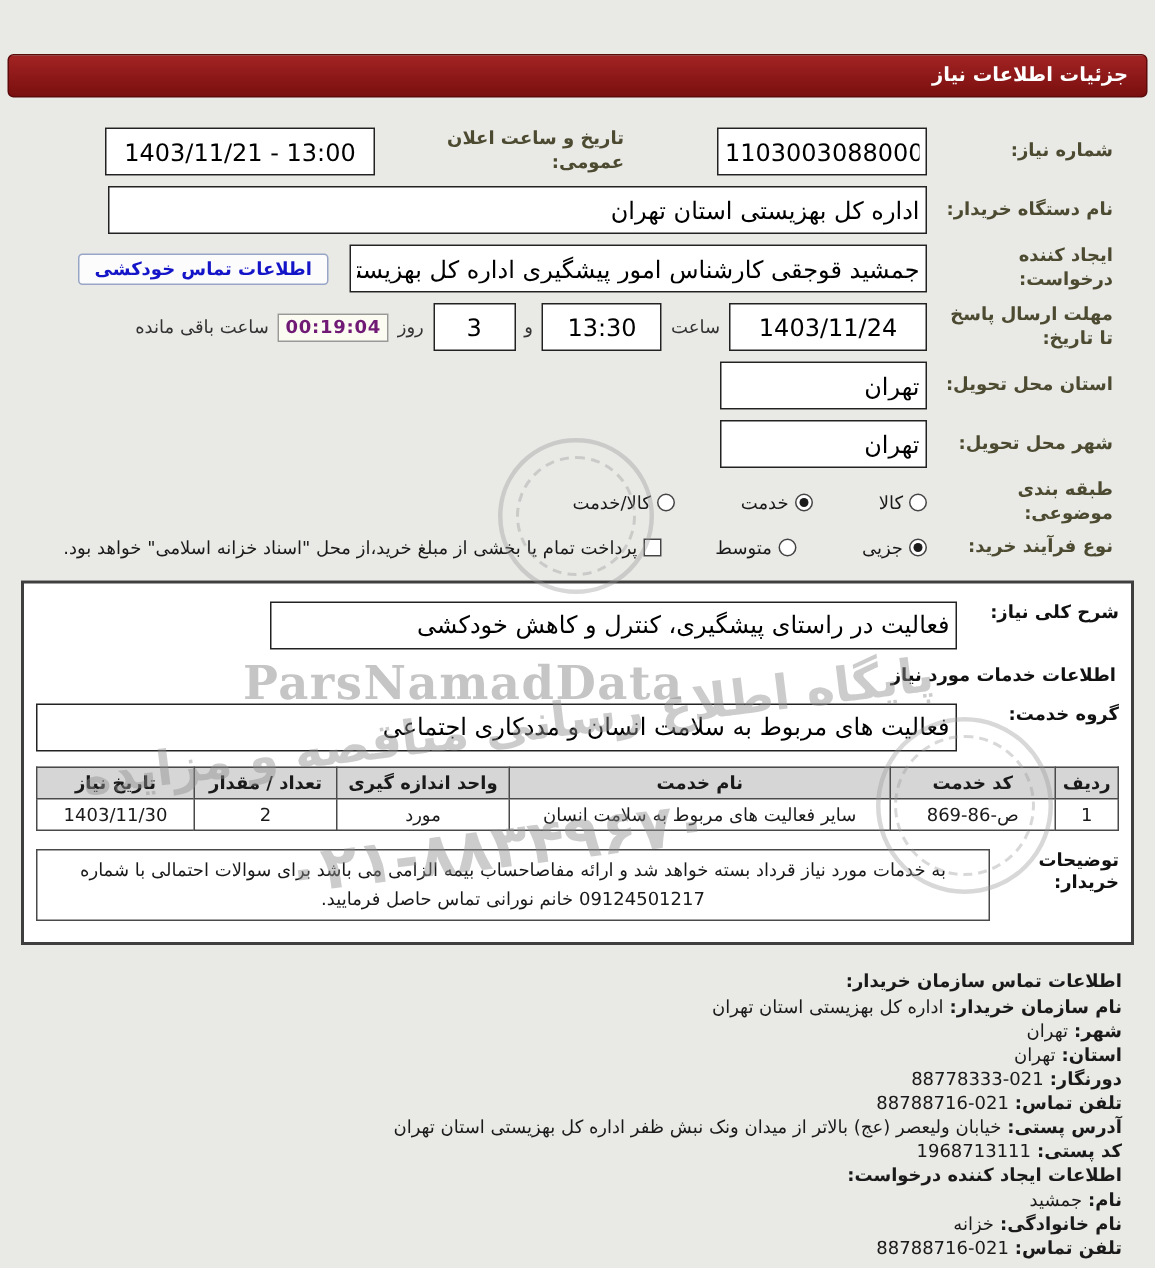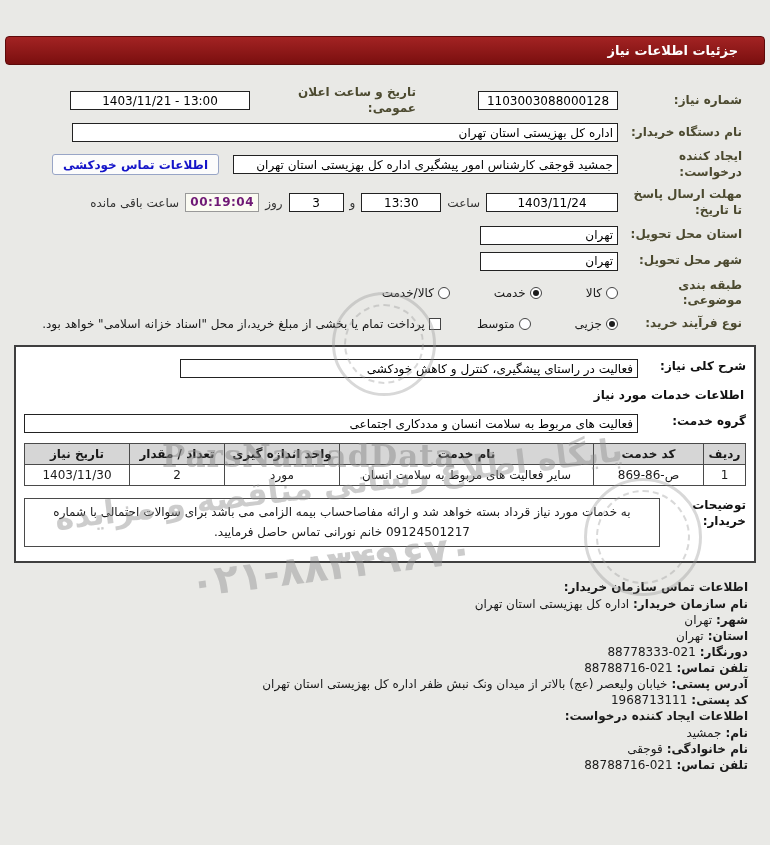--- a/index.html
+++ b/index.html
@@ -8,31 +8,31 @@
     width:770px;height:845px;position:relative;overflow:hidden;
     background:#e9e9e6;color:#1a1a1a;direction:rtl;
     font-family:"DejaVu Sans","Liberation Sans",sans-serif;font-size:12px;
   }
   .page{position:relative;z-index:1}
 
   
   .header-bar{
     margin:36px 5px 0;height:29px;border-radius:4px;
     background:linear-gradient(#a32323,#7a0f0f);border:1px solid #5d0a0a;
-    display:flex;align-items:center;padding:0 26px;
+    display:flex;align-items:center;padding:0 12px;
     color:#fff;font-weight:bold;font-size:13px;
   }
 
   
   .form-area{margin:20px 28px 0 16px}
   .frow{display:flex;align-items:center;margin-bottom:7px;column-gap:6px}
   .lblcol{width:118px;min-width:118px;font-weight:bold;color:#4c4a30;line-height:1.3}
   .inp{
-    background:#fff;border:1px solid #222;height:19px;padding:0 4px;
-    font-family:inherit;font-size:12px;color:#000;
+    background:#fff;border:1px solid #222;height:32px;padding:0 4px;
+    font-family:inherit;font-size:16px;color:#000;
   }
   .inp.ltr{direction:ltr;text-align:center}
   .w140{width:140px}.w180{width:180px}.w546{width:546px}.w385{width:385px}
   .w132{width:132px}.w80{width:80px}.w55{width:55px}.w138{width:138px}.w458{width:458px}
   .gap40{margin-right:56px}
   .sep{color:#333}
   .btn-blue{
     margin-right:8px;background:#fcfcfc;border:1px solid #98a5c6;border-radius:3px;
     color:#1414c8;font-weight:bold;font-size:12px;height:21px;padding:0 10px;
     font-family:inherit;cursor:pointer;
@@ -235,21 +235,21 @@
     <div class="cline">
       <span class="lab">کد پستی:</span><span>1968713111</span>
     </div>
 
     <div class="cheading">اطلاعات ایجاد کننده درخواست:</div>
 
     <div class="cline">
       <span class="lab">نام:</span><span>جمشید</span>
     </div>
     <div class="cline">
-      <span class="lab">نام خانوادگی:</span><span>قوجقی</span>
+      <span class="lab">نام خانوادگی:</span><span>خزانه</span>
     </div>
     <div class="cline">
       <span class="lab">تلفن تماس:</span><span>021-88788716</span>
     </div>
   </div>
 
 </div>
 
 <div class="watermark">
   <div class="wm-stamp stamp1"></div>

